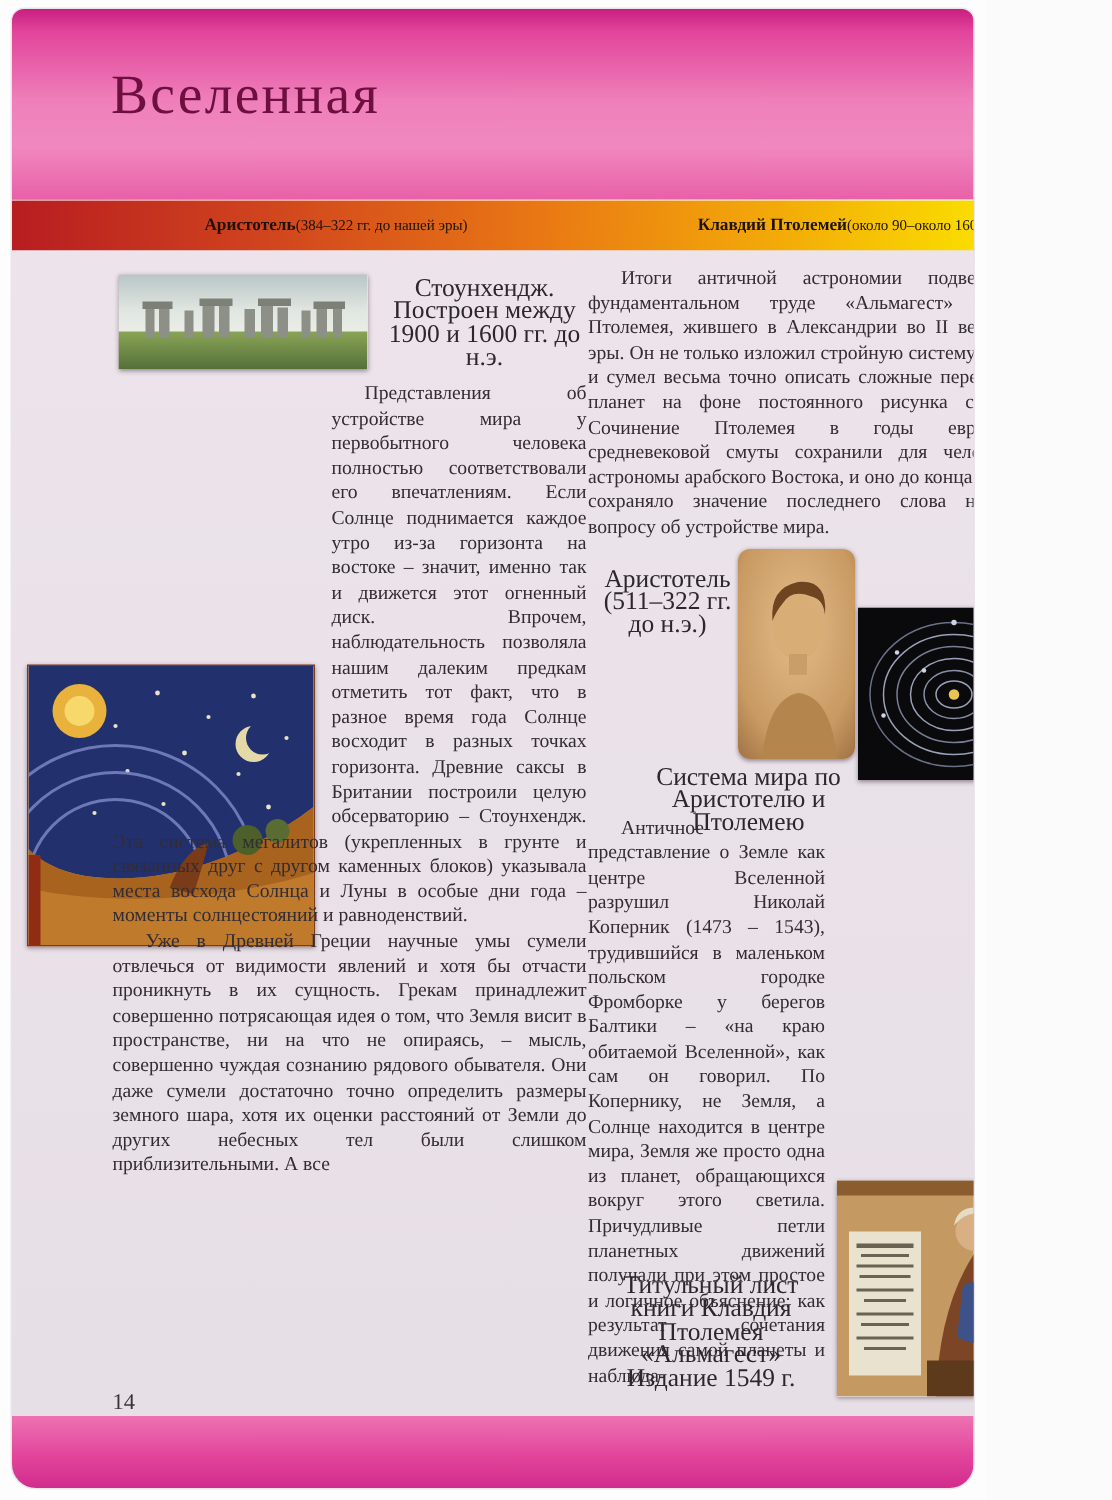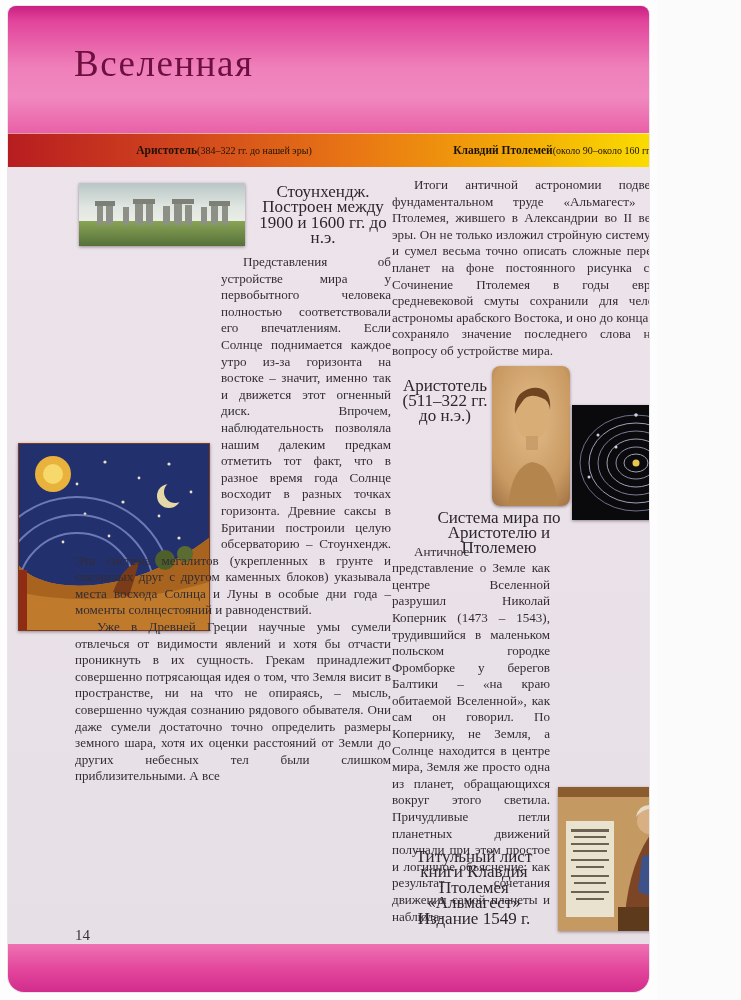--- a/index.html
+++ b/index.html
@@ -25,21 +25,21 @@
   }
 
   
   .timeline {
     position:absolute; top:127px; left:0; right:0; height:34px;
     background:linear-gradient(90deg,#b71d20 0%,#cf421e 25%,#e97814 55%,#f3ab08 80%,#fadc00 100%);
     border-top:1px solid rgba(255,255,255,.55);
   }
   .tl-item { position:absolute; top:0; height:34px; width:260px; display:flex; flex-direction:row; align-items:center; justify-content:center; line-height:1.18; color:#1d1206; }
   .tl-left { left:86px; }
-  .tl-right { left:416px; }
+  .tl-right { left:428px; }
   .tl-name { font-size:11.5px; font-weight:bold; }
   .tl-dates { font-size:10px; }
 
   
   .content {
     position:absolute; top:161px; left:0; right:0; bottom:48px;
     background:linear-gradient(180deg,#ece4ea 0%,#e7dfe6 100%);
   }
   .col { position:absolute; top:10px; font-size:13.1px; line-height:16.6px; text-align:justify; color:#332d33; }
   .col-left  { left:67px;  width:316px; }

